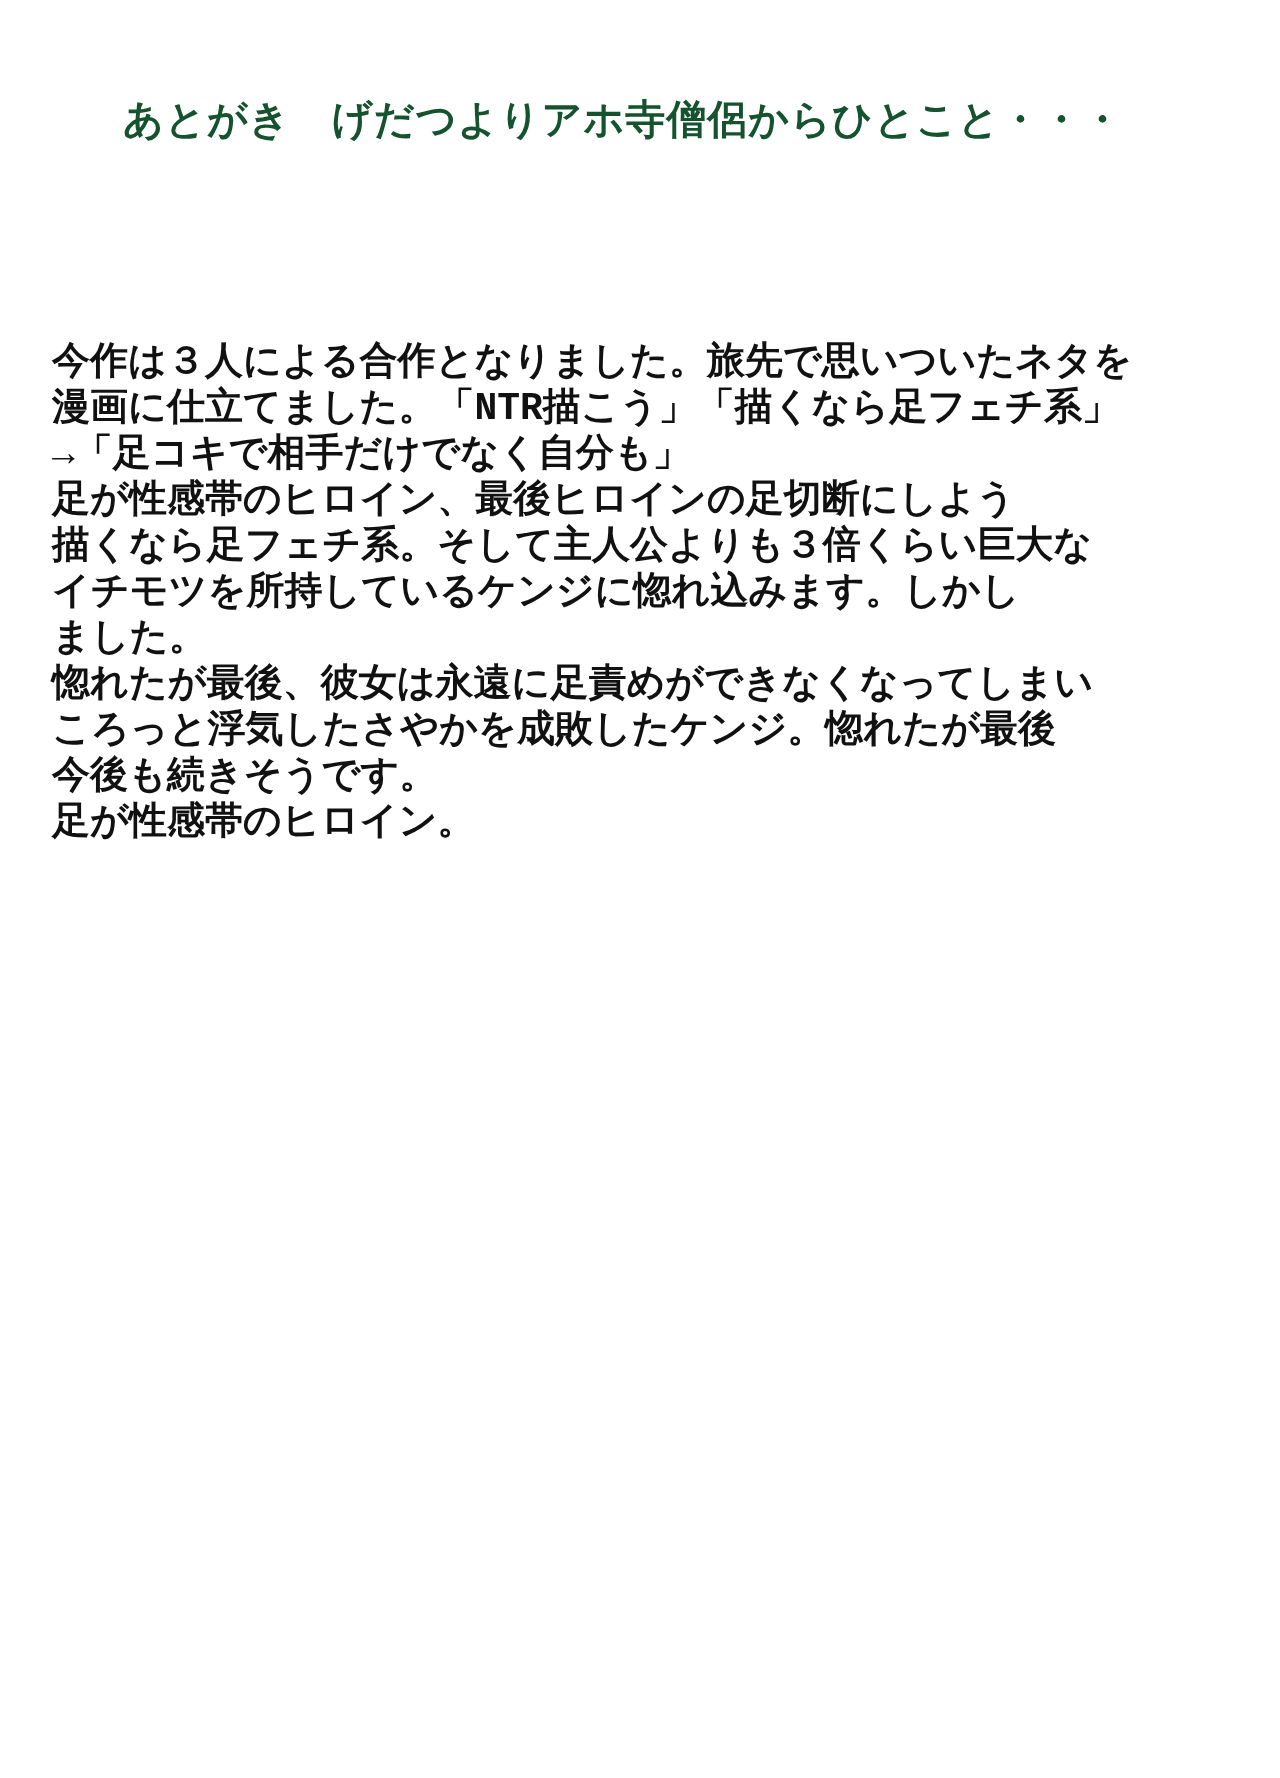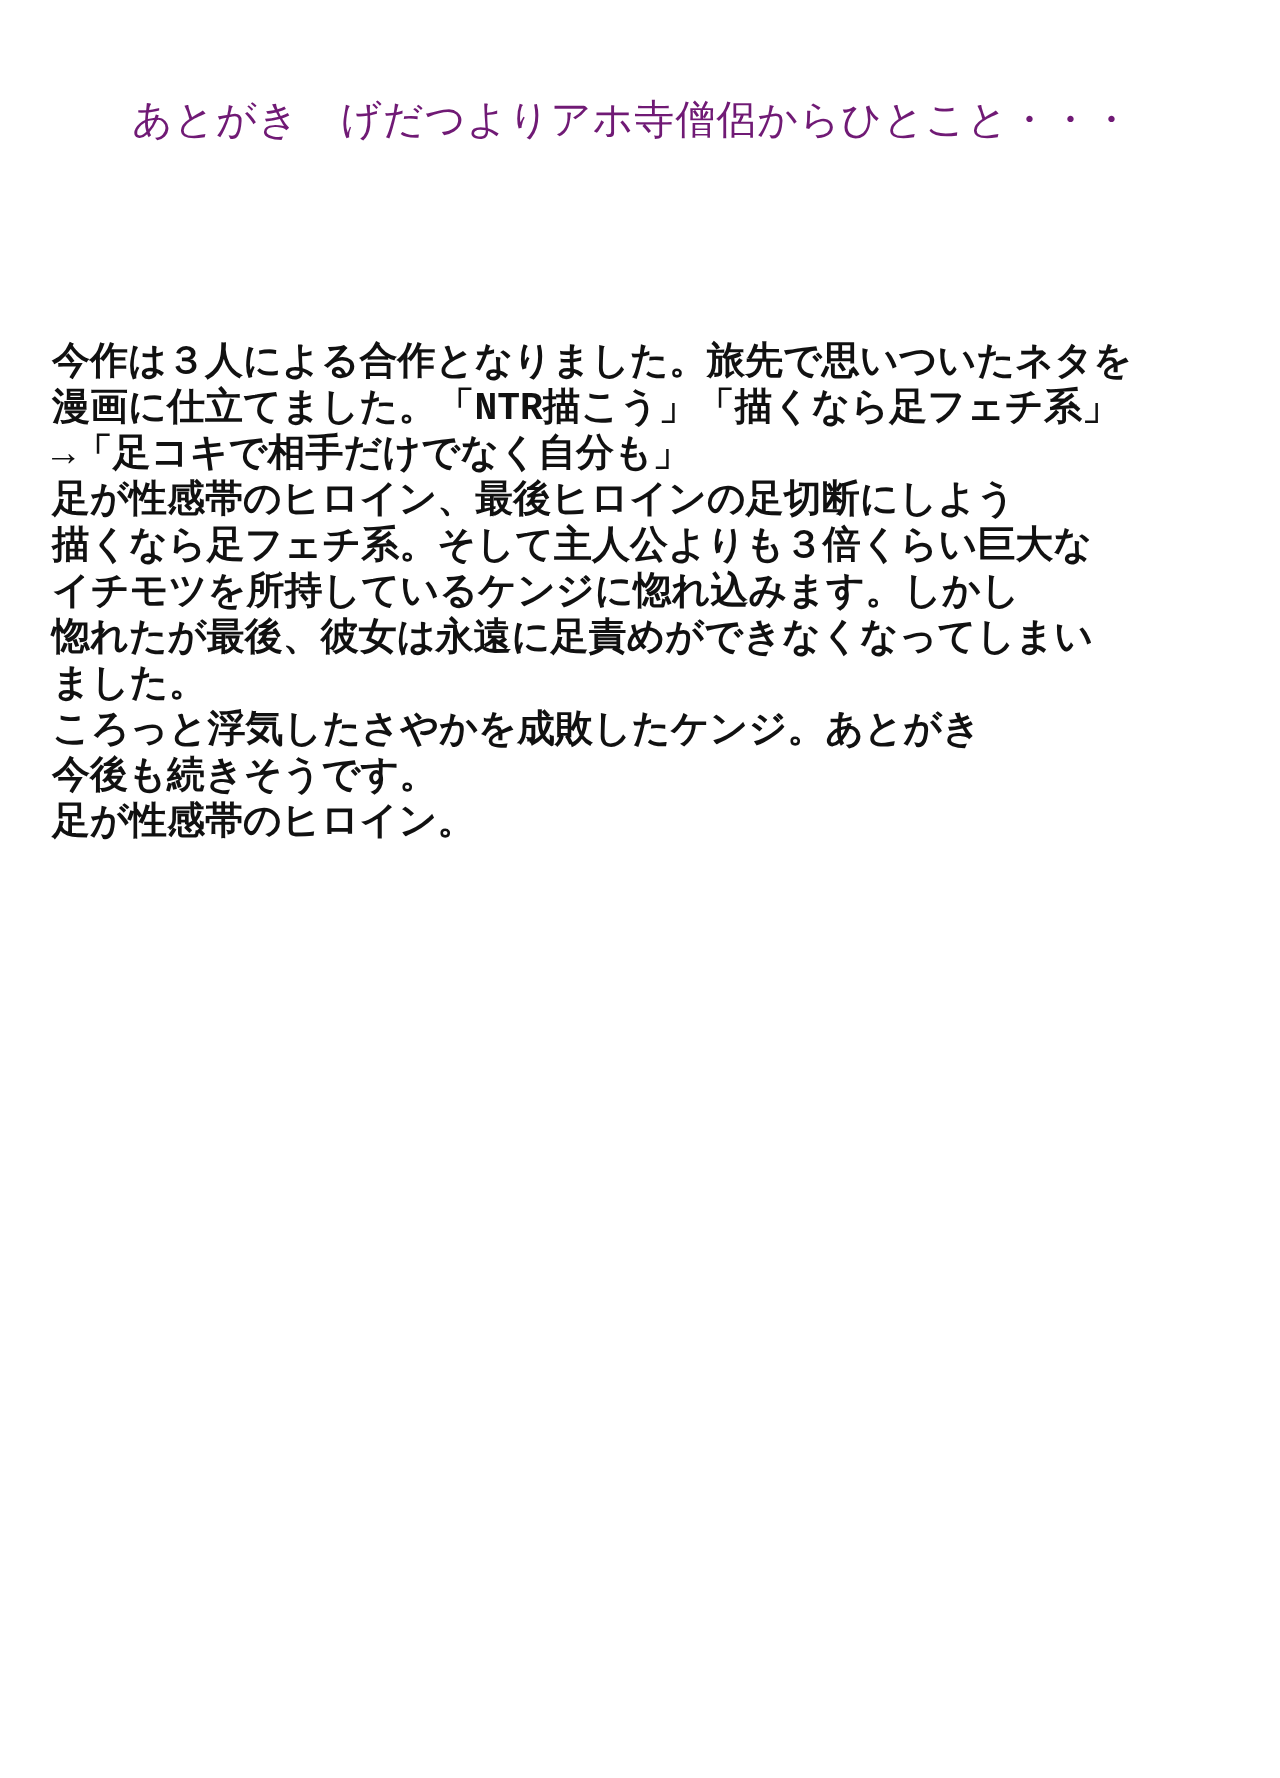--- a/index.html
+++ b/index.html
@@ -18,27 +18,27 @@
   .page {
     position: absolute;
     left: 0;
     top: 0;
     width: 1280px;
     height: 1778px;
     background: #ffffff;
   }
   .afterword-title {
     position: absolute;
-    left: 132px;
+    left: 123px;
     top: 95px;
     font-size: 40px;
-    font-weight: normal;
+    font-weight: bold;
     letter-spacing: 1px;
     white-space: pre;
-    color: #701a75;
+    color: #14532d;
     line-height: 1.2;
   }
   .body-block {
     position: absolute;
     left: 52px;
     top: 340px;
     width: 1160px;
   }
   .body-line {
     font-size: 38px;
@@ -57,20 +57,20 @@
 
   <div class="afterword-title">あとがき　げだつよりアホ寺僧侶からひとこと・・・</div>
 
   <div class="body-block">
     <div class="body-line">今作は３人による合作となりました。旅先で思いついたネタを</div>
     <div class="body-line">漫画に仕立てました。「NTR描こう」「描くなら足フェチ系」</div>
     <div class="body-line">→「足コキで相手だけでなく自分も」</div>
     <div class="body-line">足が性感帯のヒロイン、最後ヒロインの足切断にしよう</div>
     <div class="body-line">描くなら足フェチ系。そして主人公よりも３倍くらい巨大な</div>
     <div class="body-line">イチモツを所持しているケンジに惚れ込みます。しかし</div>
+    <div class="body-line">ました。</div>
     <div class="body-line">惚れたが最後、彼女は永遠に足責めができなくなってしまい</div>
-    <div class="body-line">ました。</div>
-    <div class="body-line">ころっと浮気したさやかを成敗したケンジ。あとがき</div>
+    <div class="body-line">ころっと浮気したさやかを成敗したケンジ。惚れたが最後</div>
     <div class="body-line">今後も続きそうです。</div>
     <div class="body-line">足が性感帯のヒロイン。</div>
   </div>
 
 </div>
 
 </body></html>

